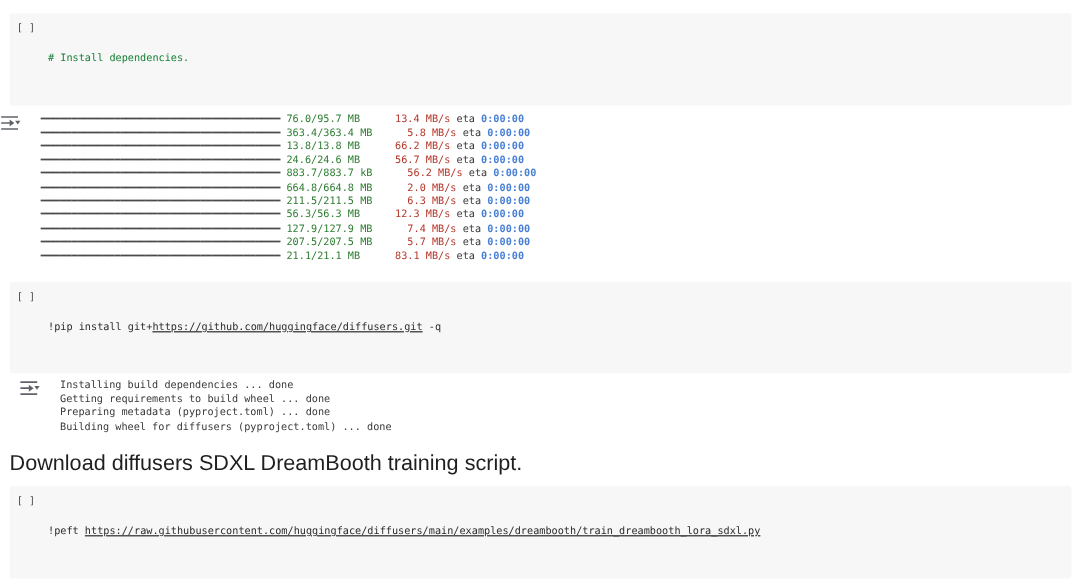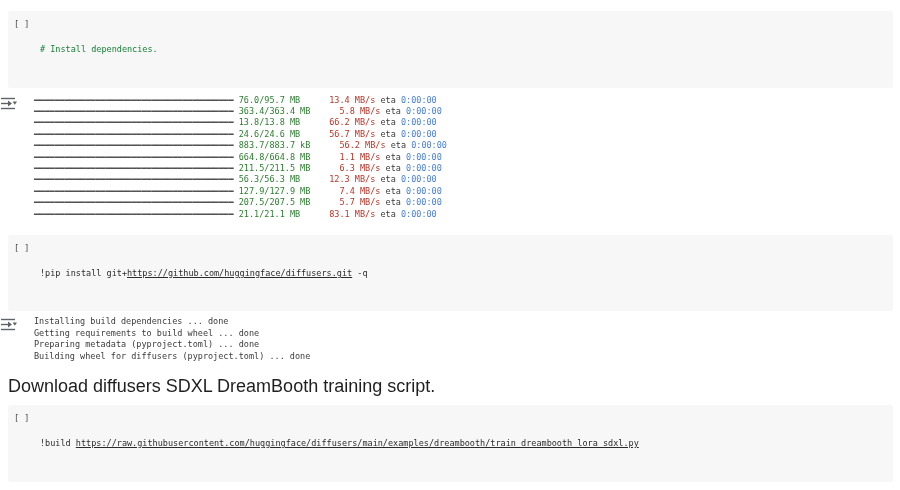--- a/index.html
+++ b/index.html
@@ -39,25 +39,25 @@
   .out-body { min-width:0; }
   .out-line {
     font-family:"DejaVu Sans Mono", monospace;
     font-size:8.5px; line-height:11.4px; min-height:11.4px;
     color:#3a3a3a;
     white-space:pre;
   }
   .c-bar   { color:#4a4a4a; }
   .c-green { color:#2e7d32; }
   .c-red   { color:#b5362a;margin-left:24px; }
-  .c-blue  { color:#4a80d4; }
+  .c-blue  { color:#4a80d4;font-weight:bold; }
 
   #output1 { margin-top:7px; }
   #cell2   { margin-top:15px; }
-  #output2 { margin-top:5px; }
+  #output2 { margin-top:5px;padding-left:16px; }
   .markdown-text {
     margin:17px 0 0 8px;
     font-size:18px; line-height:15px; color:#1f1f1f;
   }
   #cell3   { margin-top:11px; }
 </style>
 </head>
 <body>
 
 <div class="notebook">
@@ -78,21 +78,21 @@
         <path d="M8,3.6 L12,6.5 L8,9.4 Z" fill="#5f6368"></path>
         <path d="M12.6,4.6 L17,4.6 L14.8,7.8 Z" fill="#5f6368"></path>
       </svg>
     </div>
     <div class="out-body">
       <div class="out-line"><span class="c-bar">━━━━━━━━━━━━━━━━━━━━━━━━━━━━━━━━━━━━━━━</span><span class="c-green"> 76.0/95.7 MB</span><span class="c-red"> 13.4 MB/s</span><span> eta </span><span class="c-blue">0:00:00</span></div>
       <div class="out-line"><span class="c-bar">━━━━━━━━━━━━━━━━━━━━━━━━━━━━━━━━━━━━━━━</span><span class="c-green"> 363.4/363.4 MB</span><span class="c-red"> 5.8 MB/s</span><span> eta </span><span class="c-blue">0:00:00</span></div>
       <div class="out-line"><span class="c-bar">━━━━━━━━━━━━━━━━━━━━━━━━━━━━━━━━━━━━━━━</span><span class="c-green"> 13.8/13.8 MB</span><span class="c-red"> 66.2 MB/s</span><span> eta </span><span class="c-blue">0:00:00</span></div>
       <div class="out-line"><span class="c-bar">━━━━━━━━━━━━━━━━━━━━━━━━━━━━━━━━━━━━━━━</span><span class="c-green"> 24.6/24.6 MB</span><span class="c-red"> 56.7 MB/s</span><span> eta </span><span class="c-blue">0:00:00</span></div>
       <div class="out-line"><span class="c-bar">━━━━━━━━━━━━━━━━━━━━━━━━━━━━━━━━━━━━━━━</span><span class="c-green"> 883.7/883.7 kB</span><span class="c-red"> 56.2 MB/s</span><span> eta </span><span class="c-blue">0:00:00</span></div>
-      <div class="out-line"><span class="c-bar">━━━━━━━━━━━━━━━━━━━━━━━━━━━━━━━━━━━━━━━</span><span class="c-green"> 664.8/664.8 MB</span><span class="c-red"> 1.1 MB/s</span><span> eta </span><span class="c-blue">0:00:00</span></div>
+      <div class="out-line"><span class="c-bar">━━━━━━━━━━━━━━━━━━━━━━━━━━━━━━━━━━━━━━━</span><span class="c-green"> 664.8/664.8 MB</span><span class="c-red"> 2.0 MB/s</span><span> eta </span><span class="c-blue">0:00:00</span></div>
       <div class="out-line"><span class="c-bar">━━━━━━━━━━━━━━━━━━━━━━━━━━━━━━━━━━━━━━━</span><span class="c-green"> 211.5/211.5 MB</span><span class="c-red"> 6.3 MB/s</span><span> eta </span><span class="c-blue">0:00:00</span></div>
       <div class="out-line"><span class="c-bar">━━━━━━━━━━━━━━━━━━━━━━━━━━━━━━━━━━━━━━━</span><span class="c-green"> 56.3/56.3 MB</span><span class="c-red"> 12.3 MB/s</span><span> eta </span><span class="c-blue">0:00:00</span></div>
       <div class="out-line"><span class="c-bar">━━━━━━━━━━━━━━━━━━━━━━━━━━━━━━━━━━━━━━━</span><span class="c-green"> 127.9/127.9 MB</span><span class="c-red"> 7.4 MB/s</span><span> eta </span><span class="c-blue">0:00:00</span></div>
       <div class="out-line"><span class="c-bar">━━━━━━━━━━━━━━━━━━━━━━━━━━━━━━━━━━━━━━━</span><span class="c-green"> 207.5/207.5 MB</span><span class="c-red"> 5.7 MB/s</span><span> eta </span><span class="c-blue">0:00:00</span></div>
       <div class="out-line"><span class="c-bar">━━━━━━━━━━━━━━━━━━━━━━━━━━━━━━━━━━━━━━━</span><span class="c-green"> 21.1/21.1 MB</span><span class="c-red"> 83.1 MB/s</span><span> eta </span><span class="c-blue">0:00:00</span></div>
     </div>
   </div>
 
   <div class="cell" id="cell2">
     <div class="prompt">[ ]</div>
@@ -117,17 +117,17 @@
       <div class="out-line">Preparing metadata (pyproject.toml) ... done</div>
       <div class="out-line">Building wheel for diffusers (pyproject.toml) ... done</div>
     </div>
   </div>
 
   <div class="markdown-text">Download diffusers SDXL DreamBooth training script.</div>
 
   <div class="cell" id="cell3">
     <div class="prompt">[ ]</div>
     <div class="code">
-      <div><span>!build </span><a class="code-link">https://raw.githubusercontent.com/huggingface/diffusers/main/examples/dreambooth/train_dreambooth_lora_sdxl.py</a></div>
+      <div><span>!peft </span><a class="code-link">https://raw.githubusercontent.com/huggingface/diffusers/main/examples/dreambooth/train_dreambooth_lora_sdxl.py</a></div>
     </div>
   </div>
 
 </div>
 
 </body></html>

